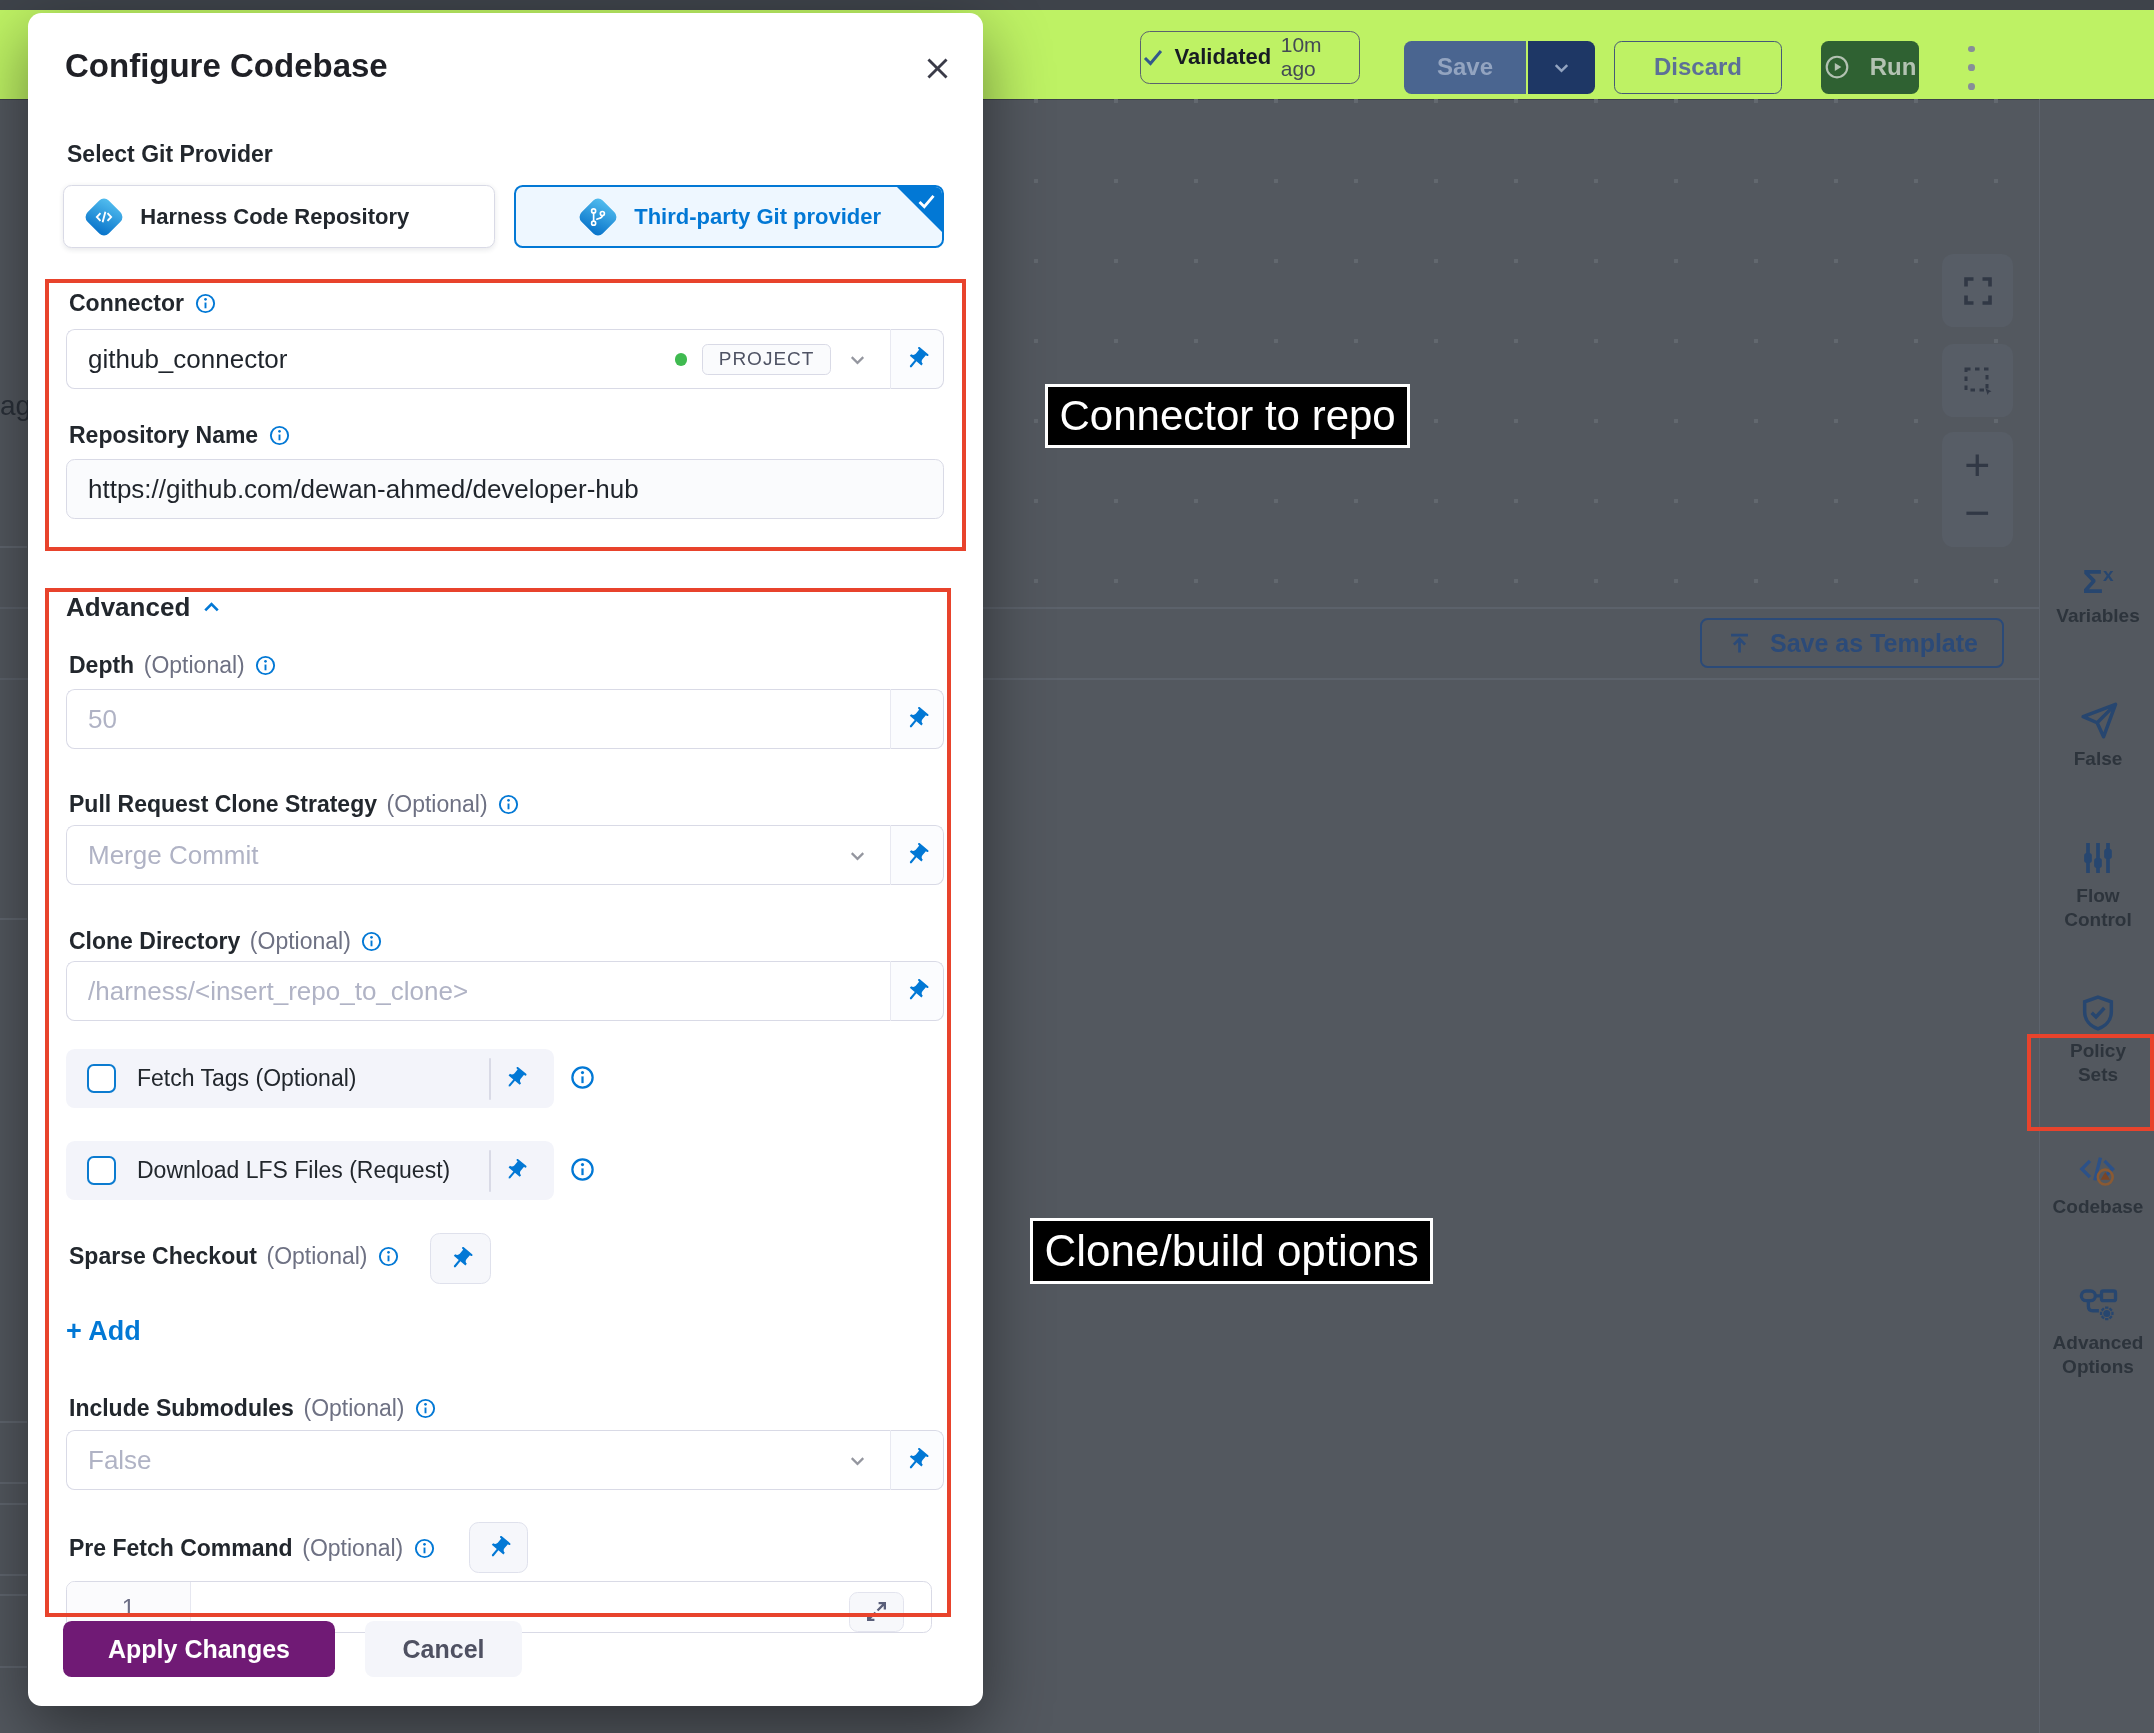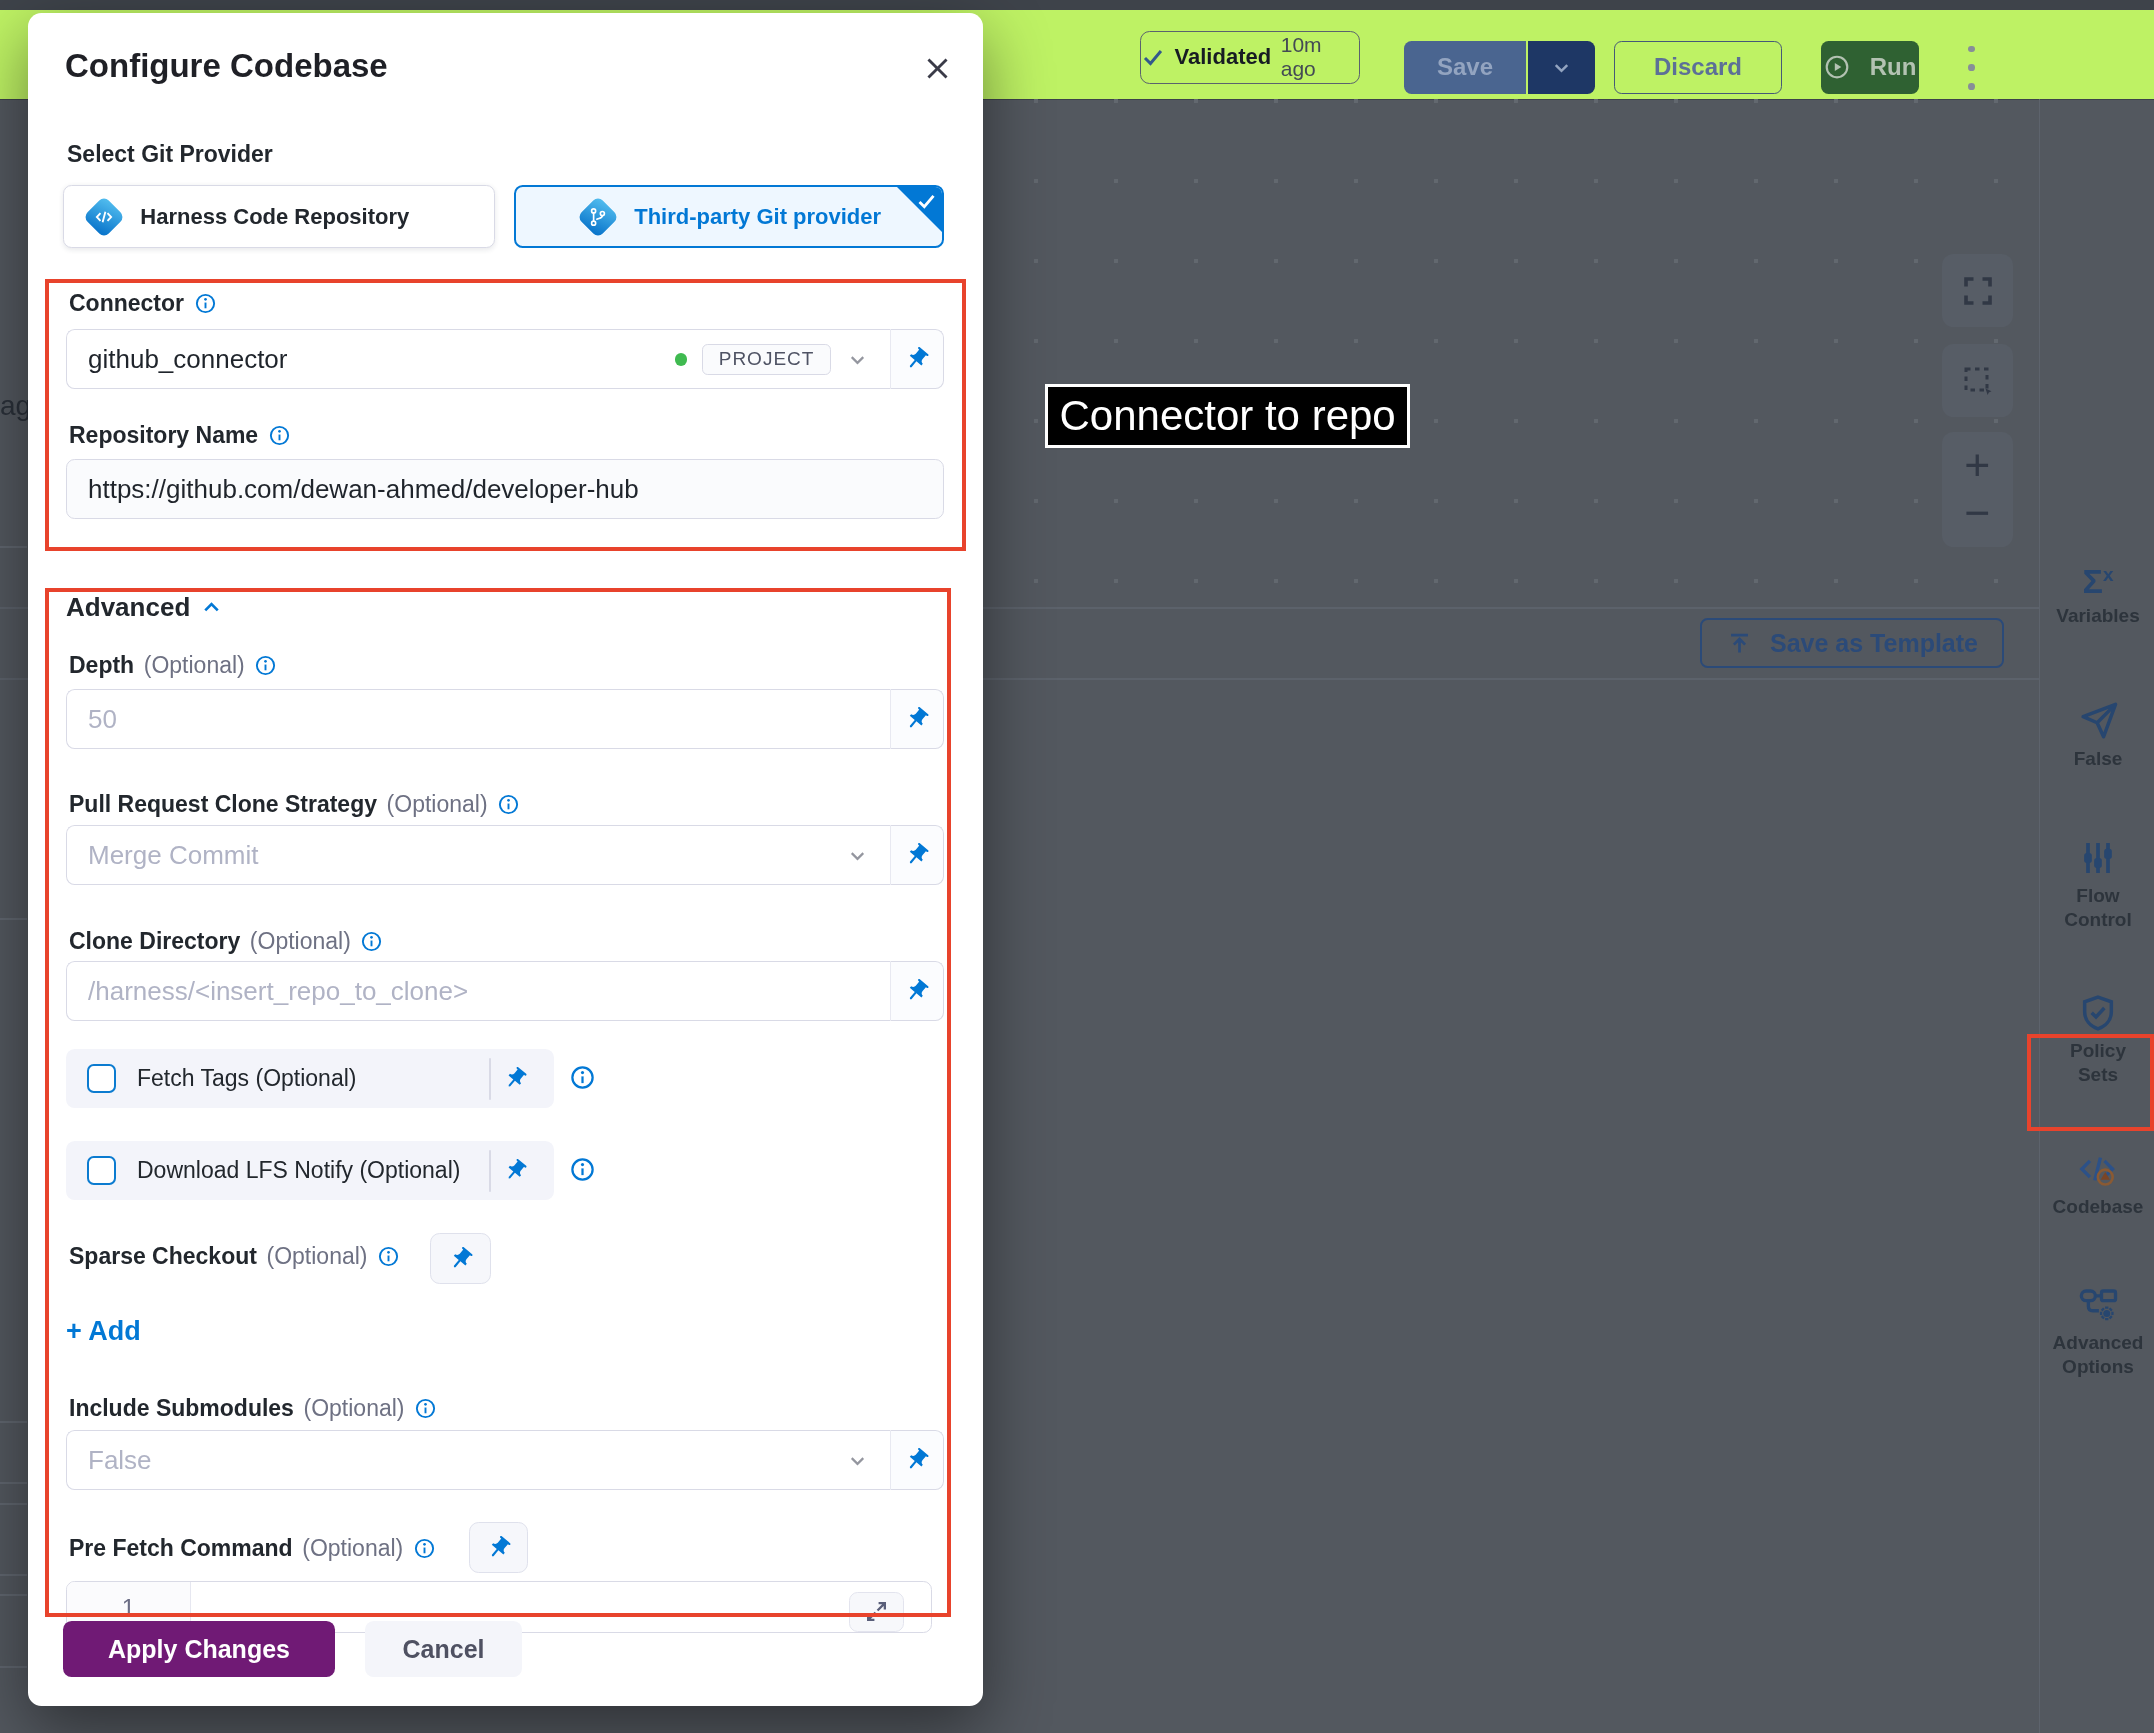--- a/index.html
+++ b/index.html
@@ -398,21 +398,21 @@
       </span>
     </div>
     <svg class="info-after" style="left:541px;top:1051px" width="27" height="27" viewBox="0 0 24 24">
         <circle cx="12" cy="12" r="9" fill="none" stroke="#0278d5" stroke-width="2"></circle>
         <path d="M12 11v6" stroke="#0278d5" stroke-width="2"></path>
         <circle cx="12" cy="7.6" r="1.4" fill="#0278d5"></circle>
       </svg>
 
     <div class="cbrow" style="top:1128px">
       <span class="cbx"></span>
-      <span class="cl">Download LFS Notify (Optional)</span>
+      <span class="cl">Download LFS Files (Request)</span>
       <span class="vdiv"></span>
       <span class="rowpin">
         <svg width="25" height="25" viewBox="0 0 24 24">
             <path transform="rotate(40 12 12)" d="M16 9V4h1c.55 0 1-.45 1-1s-.45-1-1-1H7c-.55 0-1 .45-1 1s.45 1 1 1h1v5c0 1.66-1.34 3-3 3v2h5.97v7l1 1 1-1v-7H19v-2c-1.66 0-3-1.34-3-3z" fill="#0278d5"></path>
           </svg>
       </span>
     </div>
     <svg class="info-after" style="left:541px;top:1143px" width="27" height="27" viewBox="0 0 24 24">
         <circle cx="12" cy="12" r="9" fill="none" stroke="#0278d5" stroke-width="2"></circle>
         <path d="M12 11v6" stroke="#0278d5" stroke-width="2"></path>
@@ -486,15 +486,16 @@
 
     <button class="btn-apply">Apply Changes</button>
     <button class="btn-cancel">Cancel</button>
   </div>
 
   <div class="redbox" style="left:45px;top:279px;width:921px;height:272px"></div>
   <div class="redbox" style="left:45px;top:588px;width:906px;height:1029px"></div>
   <div class="redbox" style="left:2027px;top:1034px;width:127px;height:97px"></div>
 
   <div class="note" style="left:1045px;top:384px">Connector to repo</div>
+  <div class="note" style="left:1030px;top:1218px;font-size:44px">Clone/build options</div>
 
 </div>
 
 
 </body></html>

